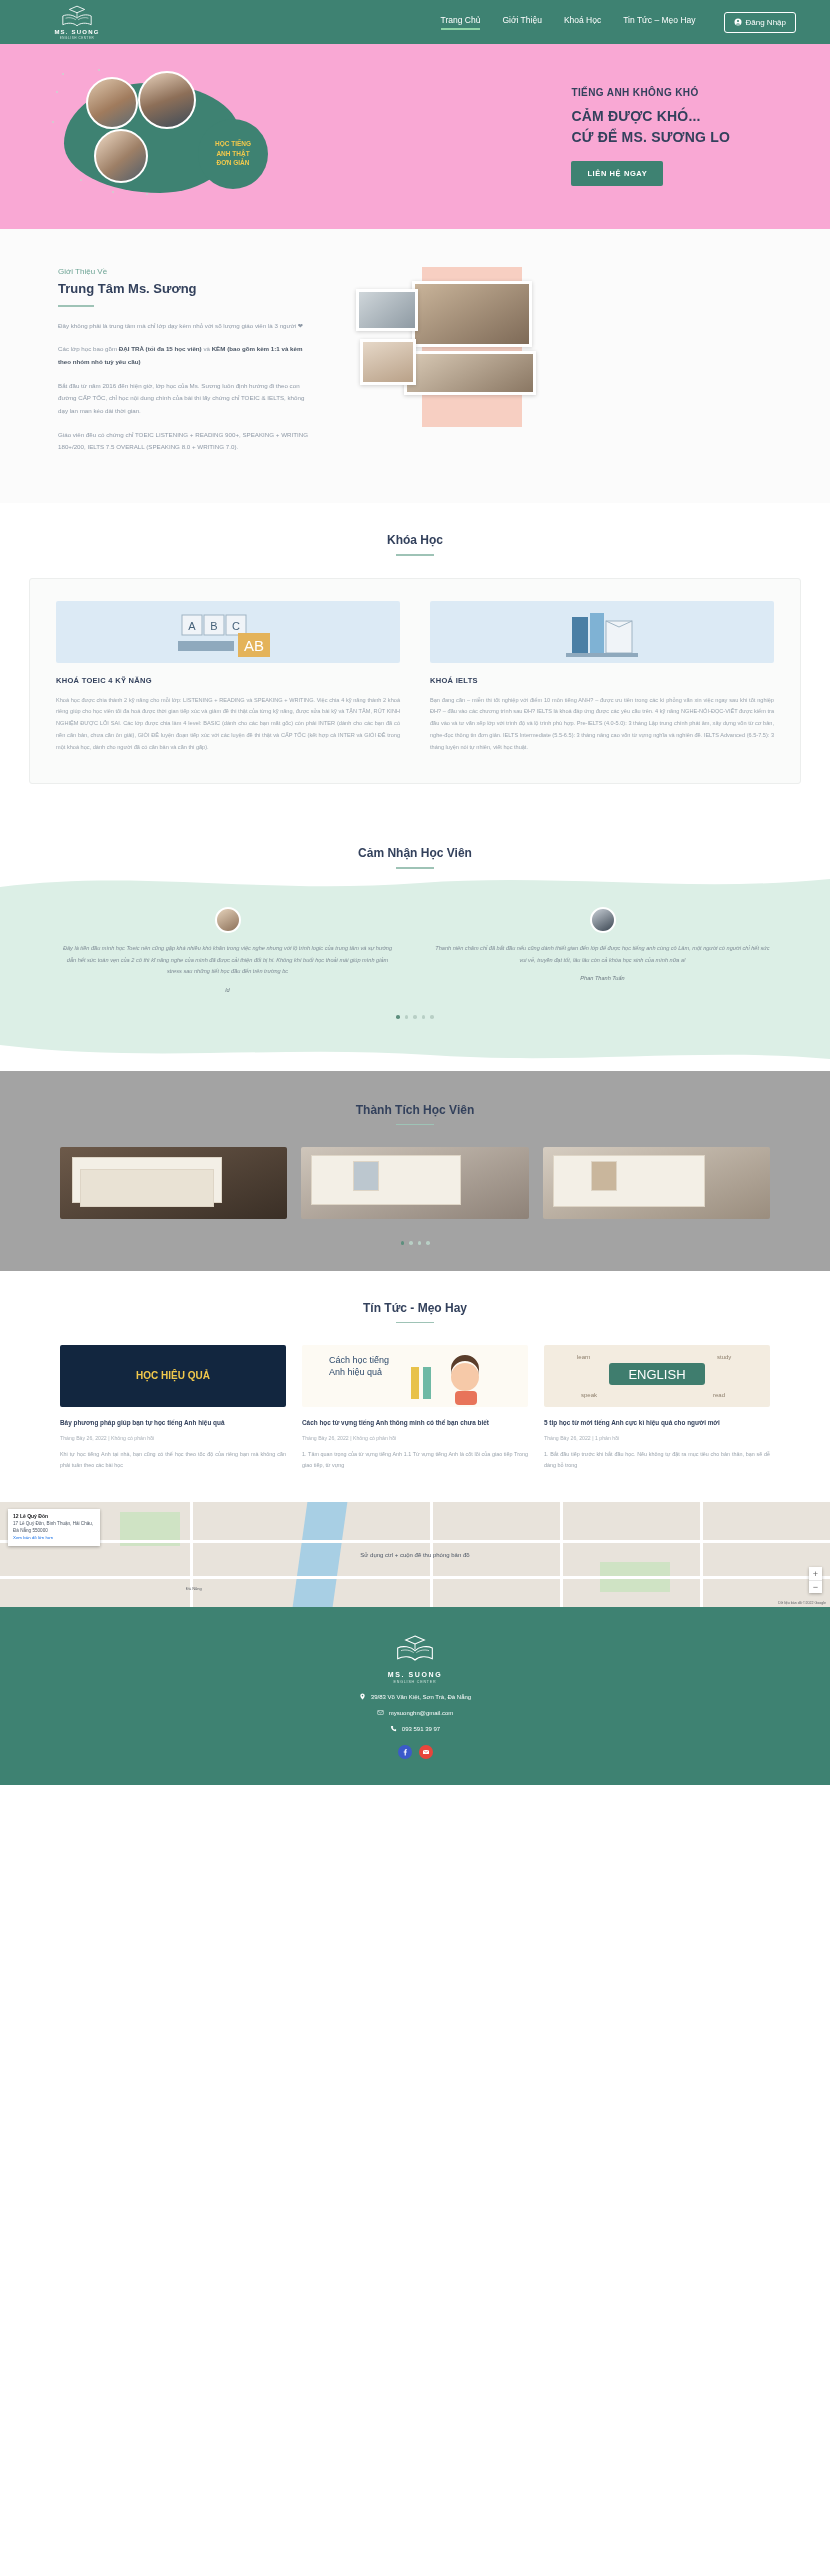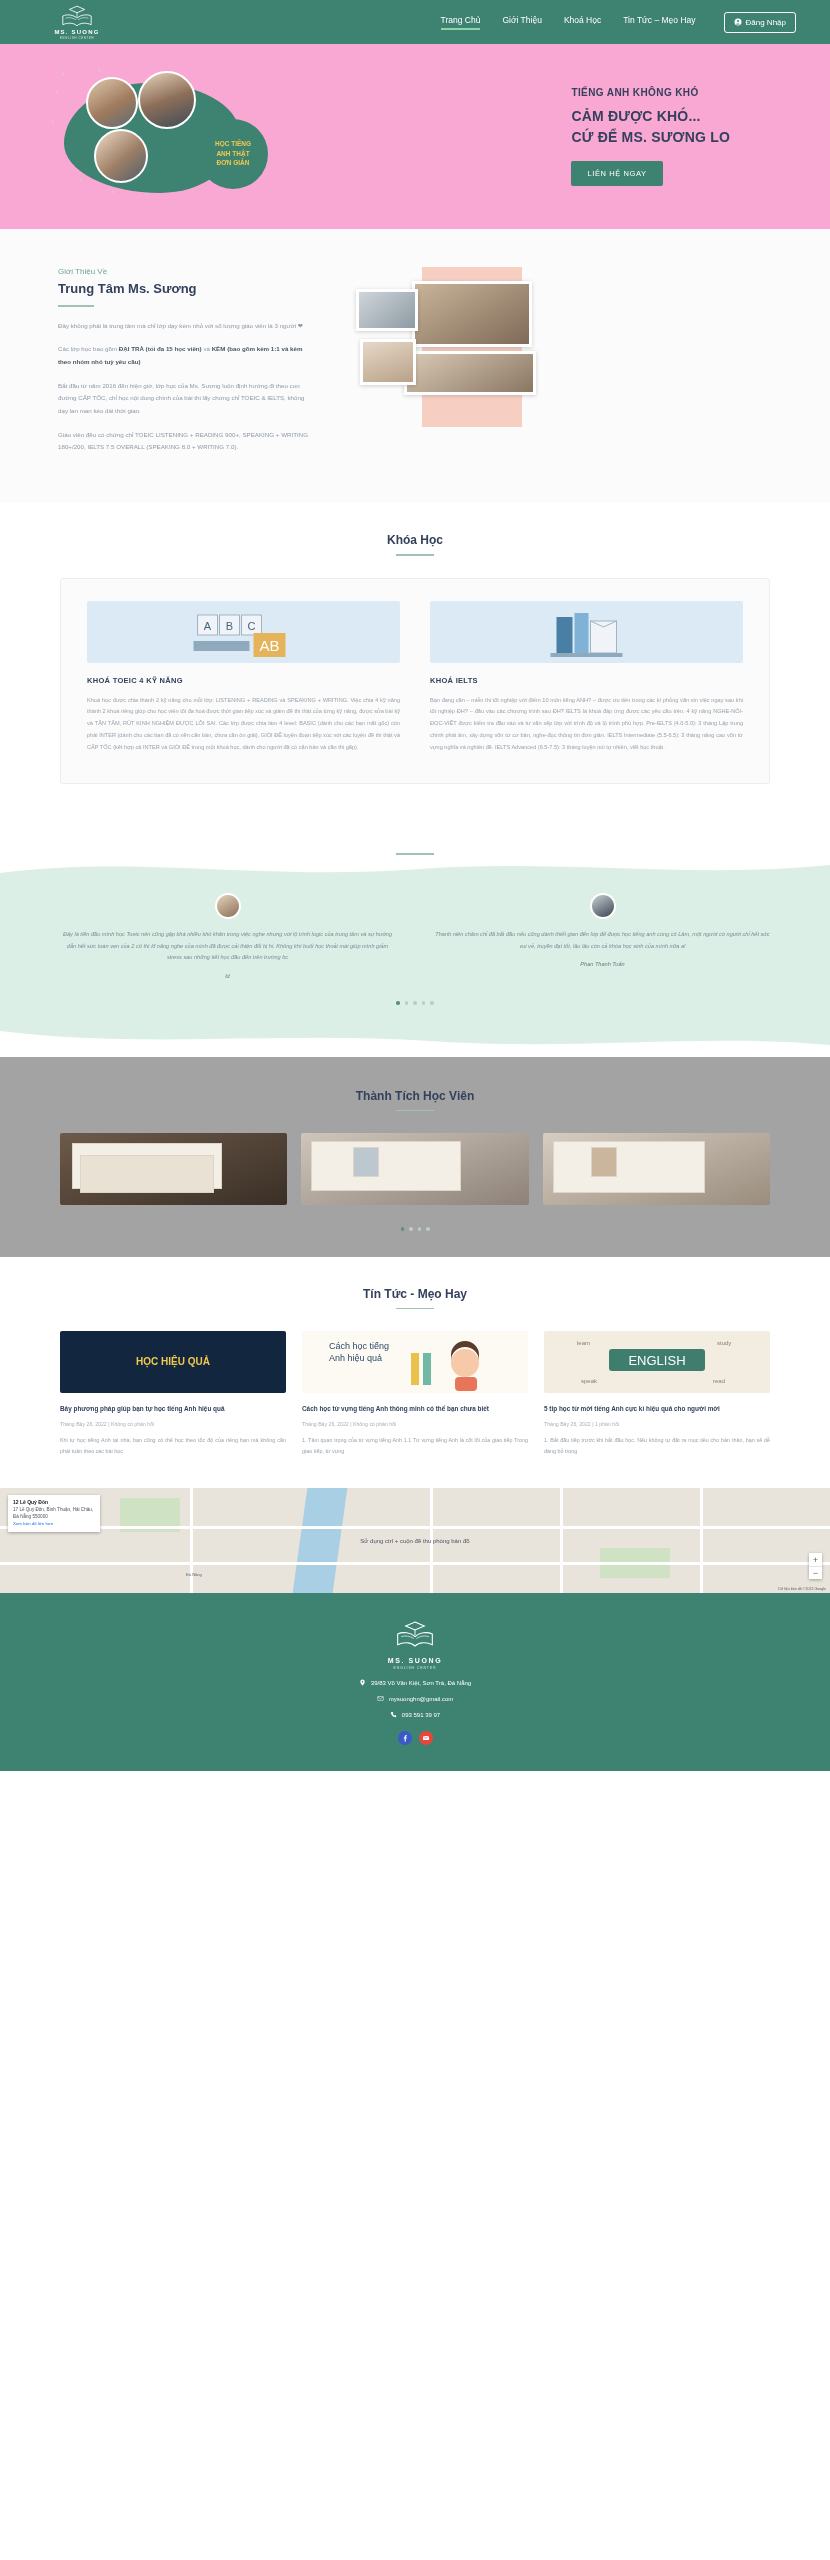--- a/index.html
+++ b/index.html
@@ -59,21 +59,21 @@
     background: #3e8272; display: flex; flex-direction: column; align-items: center; justify-content: center;
     color: #f2c94c; font-size: 6.5px; font-weight: bold; text-align: center; line-height: 1.5; padding: 6px;
   }
   .dots { position: absolute; inset: 0; }
   .dot { position: absolute; width: 2px; height: 2px; border-radius: 50%; background: #cbd3cf; }
   .hero-text { margin-left: auto; text-align: left; padding-right: 40px; }
   .hero-kicker { font-size: 10px; font-weight: bold; color: #33415c; letter-spacing: .4px; }
   .hero-title { font-size: 14px; font-weight: bold; color: #33415c; line-height: 1.45; margin-top: 8px; letter-spacing: .2px; }
   .hero-cta {
     margin-top: 14px; display: inline-block; background: #3e8272; color: #fff;
-    font-size: 7.5px; font-weight: normal; letter-spacing: .6px; padding: 8px 16px; border-radius: 2px; cursor: pointer;
+    font-size: 7.5px; font-weight: bold; letter-spacing: .6px; padding: 8px 16px; border-radius: 2px; cursor: pointer;
   }
 
   
   .section { padding: 34px 60px; background: #fff; }
   .sec-head { text-align: center; }
   .sec-title { font-size: 12px; font-weight: bold; color: #33415c; }
   .sec-rule { width: 38px; height: 1.5px; background: #9ec3b6; margin: 7px auto 0; }
 
   
   .about { display: flex; gap: 48px; background: #fbfbfb; padding: 38px 58px; }
@@ -85,21 +85,21 @@
   .about-p b { color: #4a5665; }
   .about-right { flex: 0 0 200px; position: relative; height: 175px; }
   .peach { position: absolute; right: 34px; top: 0; width: 100px; height: 160px; background: #f7cfc2; }
   .ph-card { position: absolute; border: 3px solid #fff; box-shadow: 0 1px 4px rgba(0,0,0,.18); }
   .ph-a { left: 0; top: 22px; width: 62px; height: 42px; background: linear-gradient(140deg,#cfd6da,#8e9aa3); }
   .ph-b { left: 4px; top: 72px; width: 56px; height: 46px; background: linear-gradient(160deg,#e6d8c8,#b9a188); }
   .ph-c { left: 56px; top: 14px; width: 120px; height: 66px; background: linear-gradient(150deg,#c9b49a,#7e6a57); }
   .ph-d { left: 48px; top: 84px; width: 132px; height: 44px; background: linear-gradient(150deg,#d9cab6,#8a7763); }
 
   
-  .courses { background: #fff; padding: 30px 60px 44px; }
+  .courses { background: #fff; padding: 30px 29px 44px; }
   .course-box {
     margin-top: 22px; background: #fafbfa; border: 1px solid #eceeed; border-radius: 3px;
     display: flex; gap: 30px; padding: 22px 26px 30px;
   }
   .course-col { flex: 1 1 0; min-width: 0; }
   .course-img { height: 62px; border-radius: 2px; position: relative; overflow: hidden; }
   .course-img.toeic { background: #dceaf5; }
   .course-img.ielts { background: #dceaf5; }
   .course-title { font-size: 7.5px; font-weight: bold; color: #33415c; margin-top: 13px; letter-spacing: .3px; }
   .course-body { font-size: 5.6px; line-height: 2.1; color: #99a3ad; margin-top: 10px; text-align: justify; }
@@ -298,20 +298,21 @@
           </svg>
         </div>
         <div class="course-title">KHOÁ IELTS</div>
         <div class="course-body">Bạn đang cần – miễn thi tốt nghiệp với điểm 10 môn tiếng ANH? – được ưu tiên trong các kì phỏng vấn xin việc ngay sau khi tốt nghiệp ĐH? – đầu vào các chương trình sau ĐH? IELTS là khoá đáp ứng được các yêu cầu trên. 4 kỹ năng NGHE-NÓI-ĐỌC-VIẾT được kiểm tra đầu vào và tư vấn xếp lớp với trình độ và lộ trình phù hợp. Pre-IELTS (4.0-5.0): 3 tháng Lập trung chính phát âm, xây dựng vốn từ cơ bản, nghe-đọc thông tin đơn giản. IELTS Intermediate (5.5-6.5): 3 tháng nâng cao vốn từ vựng nghĩa và nghiên đề. IELTS Advanced (6.5-7.5): 3 tháng luyện nói tự nhiên, viết học thuật.</div>
       </div>
     </div>
   </div>
 
   <div class="section" style="padding:18px 60px 0">
     <div class="sec-head">
+      <div class="sec-title">Cảm Nhận Học Viên</div>
       <div class="sec-rule"></div>
     </div>
   </div>
   <div class="wave-top">
     <svg viewBox="0 0 830 26" preserveAspectRatio="none">
         <path d="M0 18 C140 0 260 26 420 14 C560 4 690 24 830 10 L830 26 L0 26 Z" fill="#dcefe6"></path>
       </svg>
   </div>
   <div class="testi">
     <div class="testi-grid">

